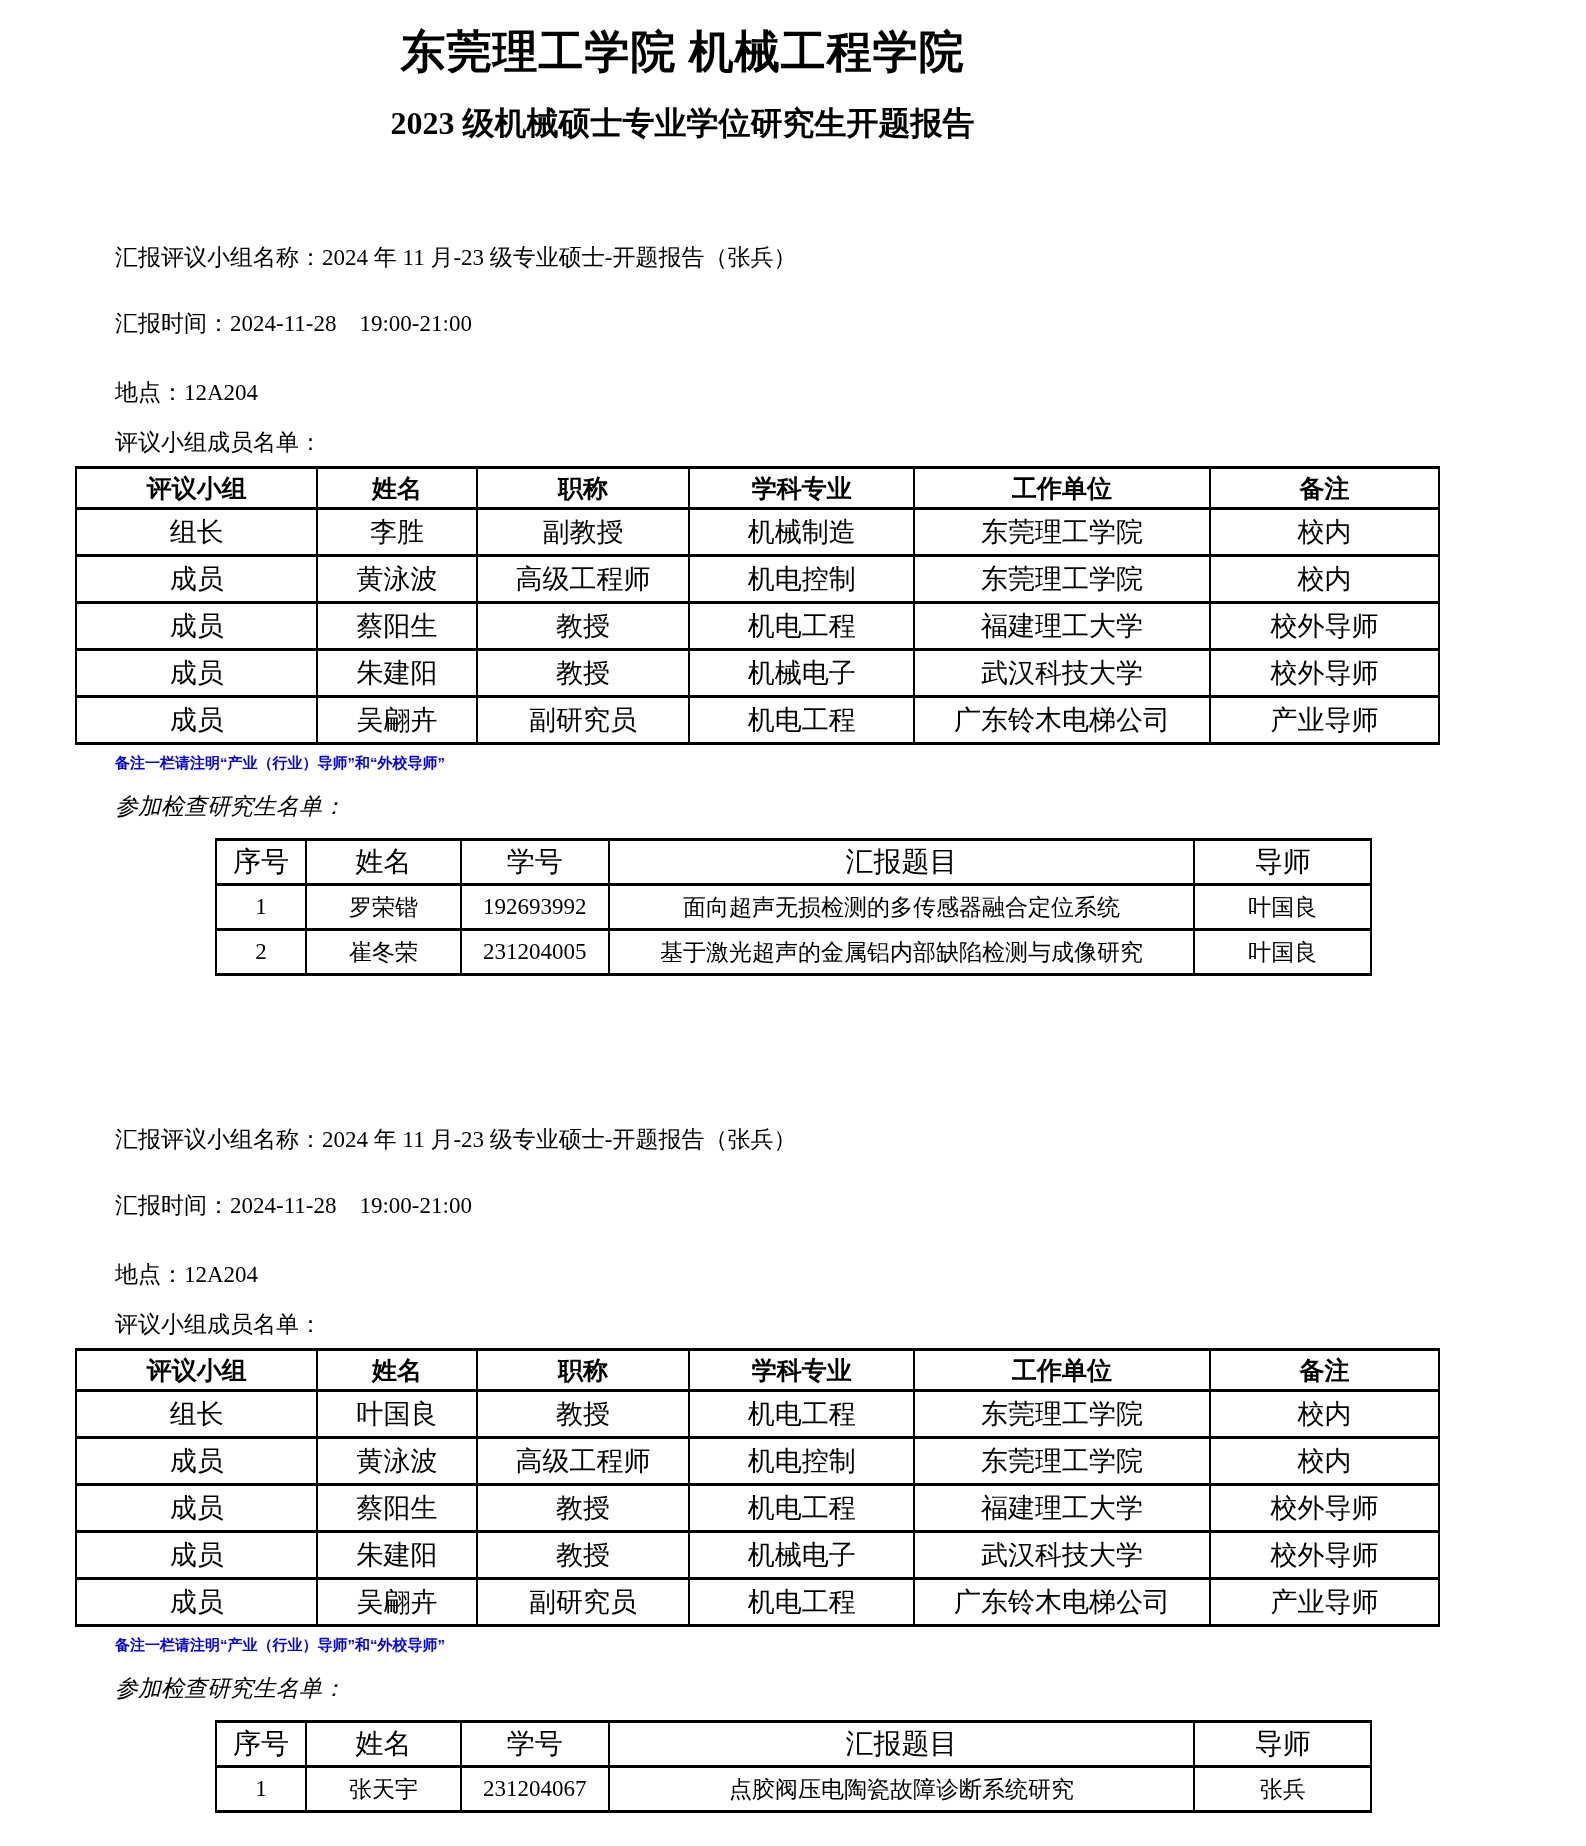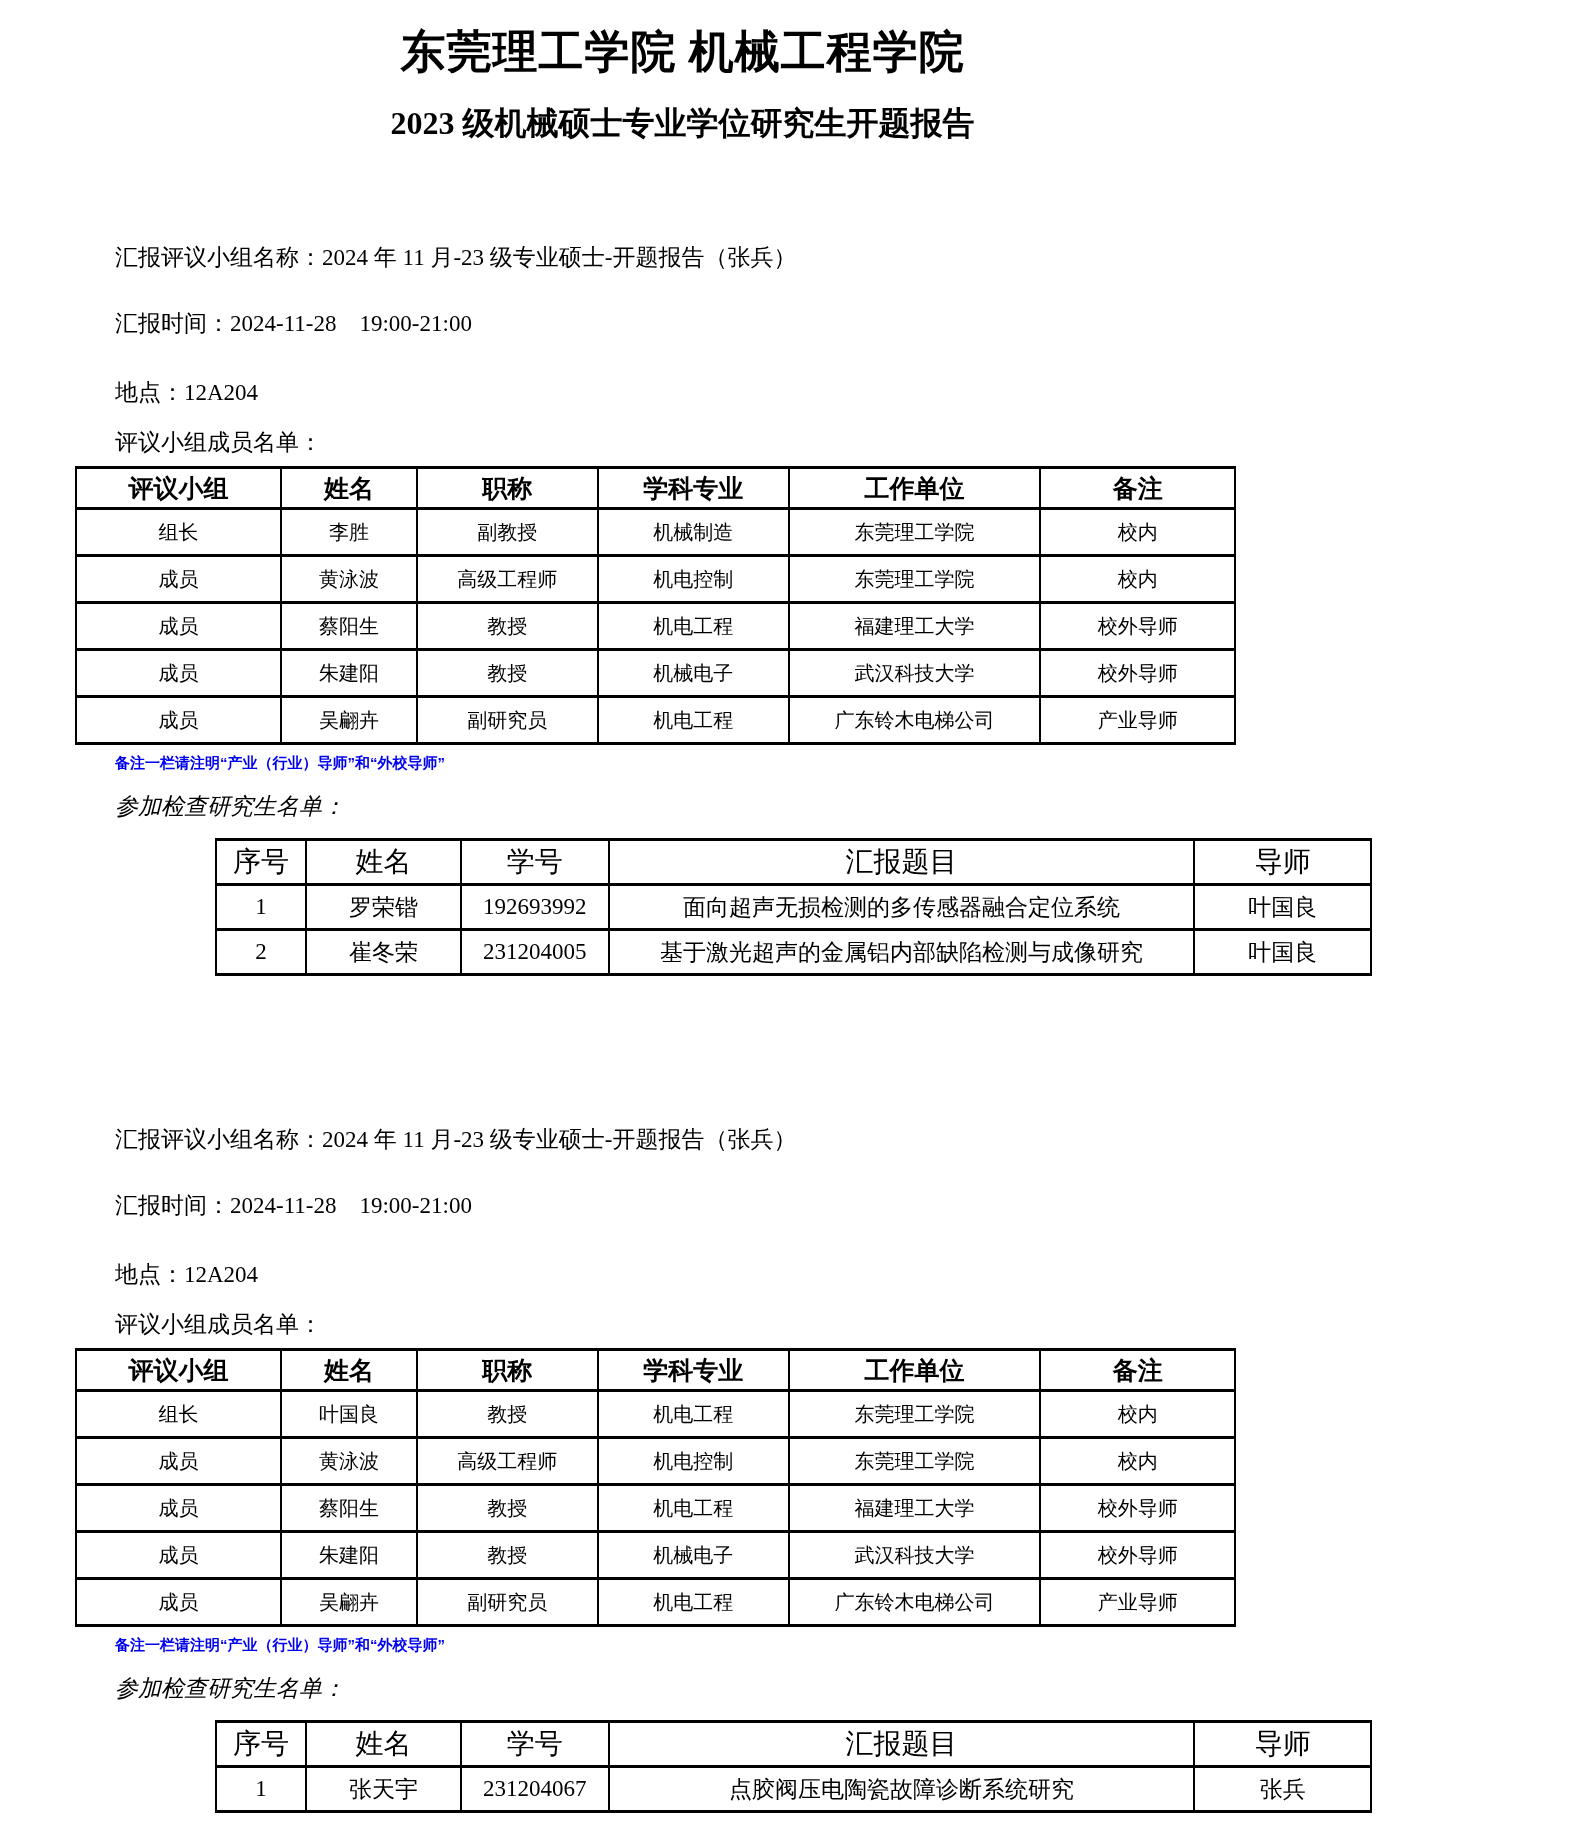--- a/index.html
+++ b/index.html
@@ -45,21 +45,21 @@
     white-space: pre-wrap;
   }
   .meeting-name  { margin-bottom: 30px; }
   .meeting-time  { margin-bottom: 33px; }
   .location-line { margin-bottom: 14px; }
   .list-label    { margin-bottom: 5px; }
   table {
     border-collapse: collapse;
     table-layout: fixed;
   }
-  .members-table { width: 1161px; }
+  .members-table { width: 1365px; }
   .students-table {
     width: 1157px;
     margin-left: 140px;
   }
   th, td {
     border-left: 2px solid #000;
     border-right: 2px solid #000;
     border-top: 3px solid #000;
     border-bottom: 3px solid #000;
     text-align: center;
@@ -67,21 +67,21 @@
     padding: 0 4px;
     overflow: hidden;
   }
   .members-table th {
     height: 38px;
     font-size: 25px;
     font-weight: bold;
   }
   .members-table td {
     height: 44px;
-    font-size: 20px;
+    font-size: 27px;
     font-weight: normal;
   }
   .students-table th {
     height: 42px;
     font-size: 28px;
     font-weight: normal;
   }
   .students-table td {
     height: 42px;
     font-size: 23px;

